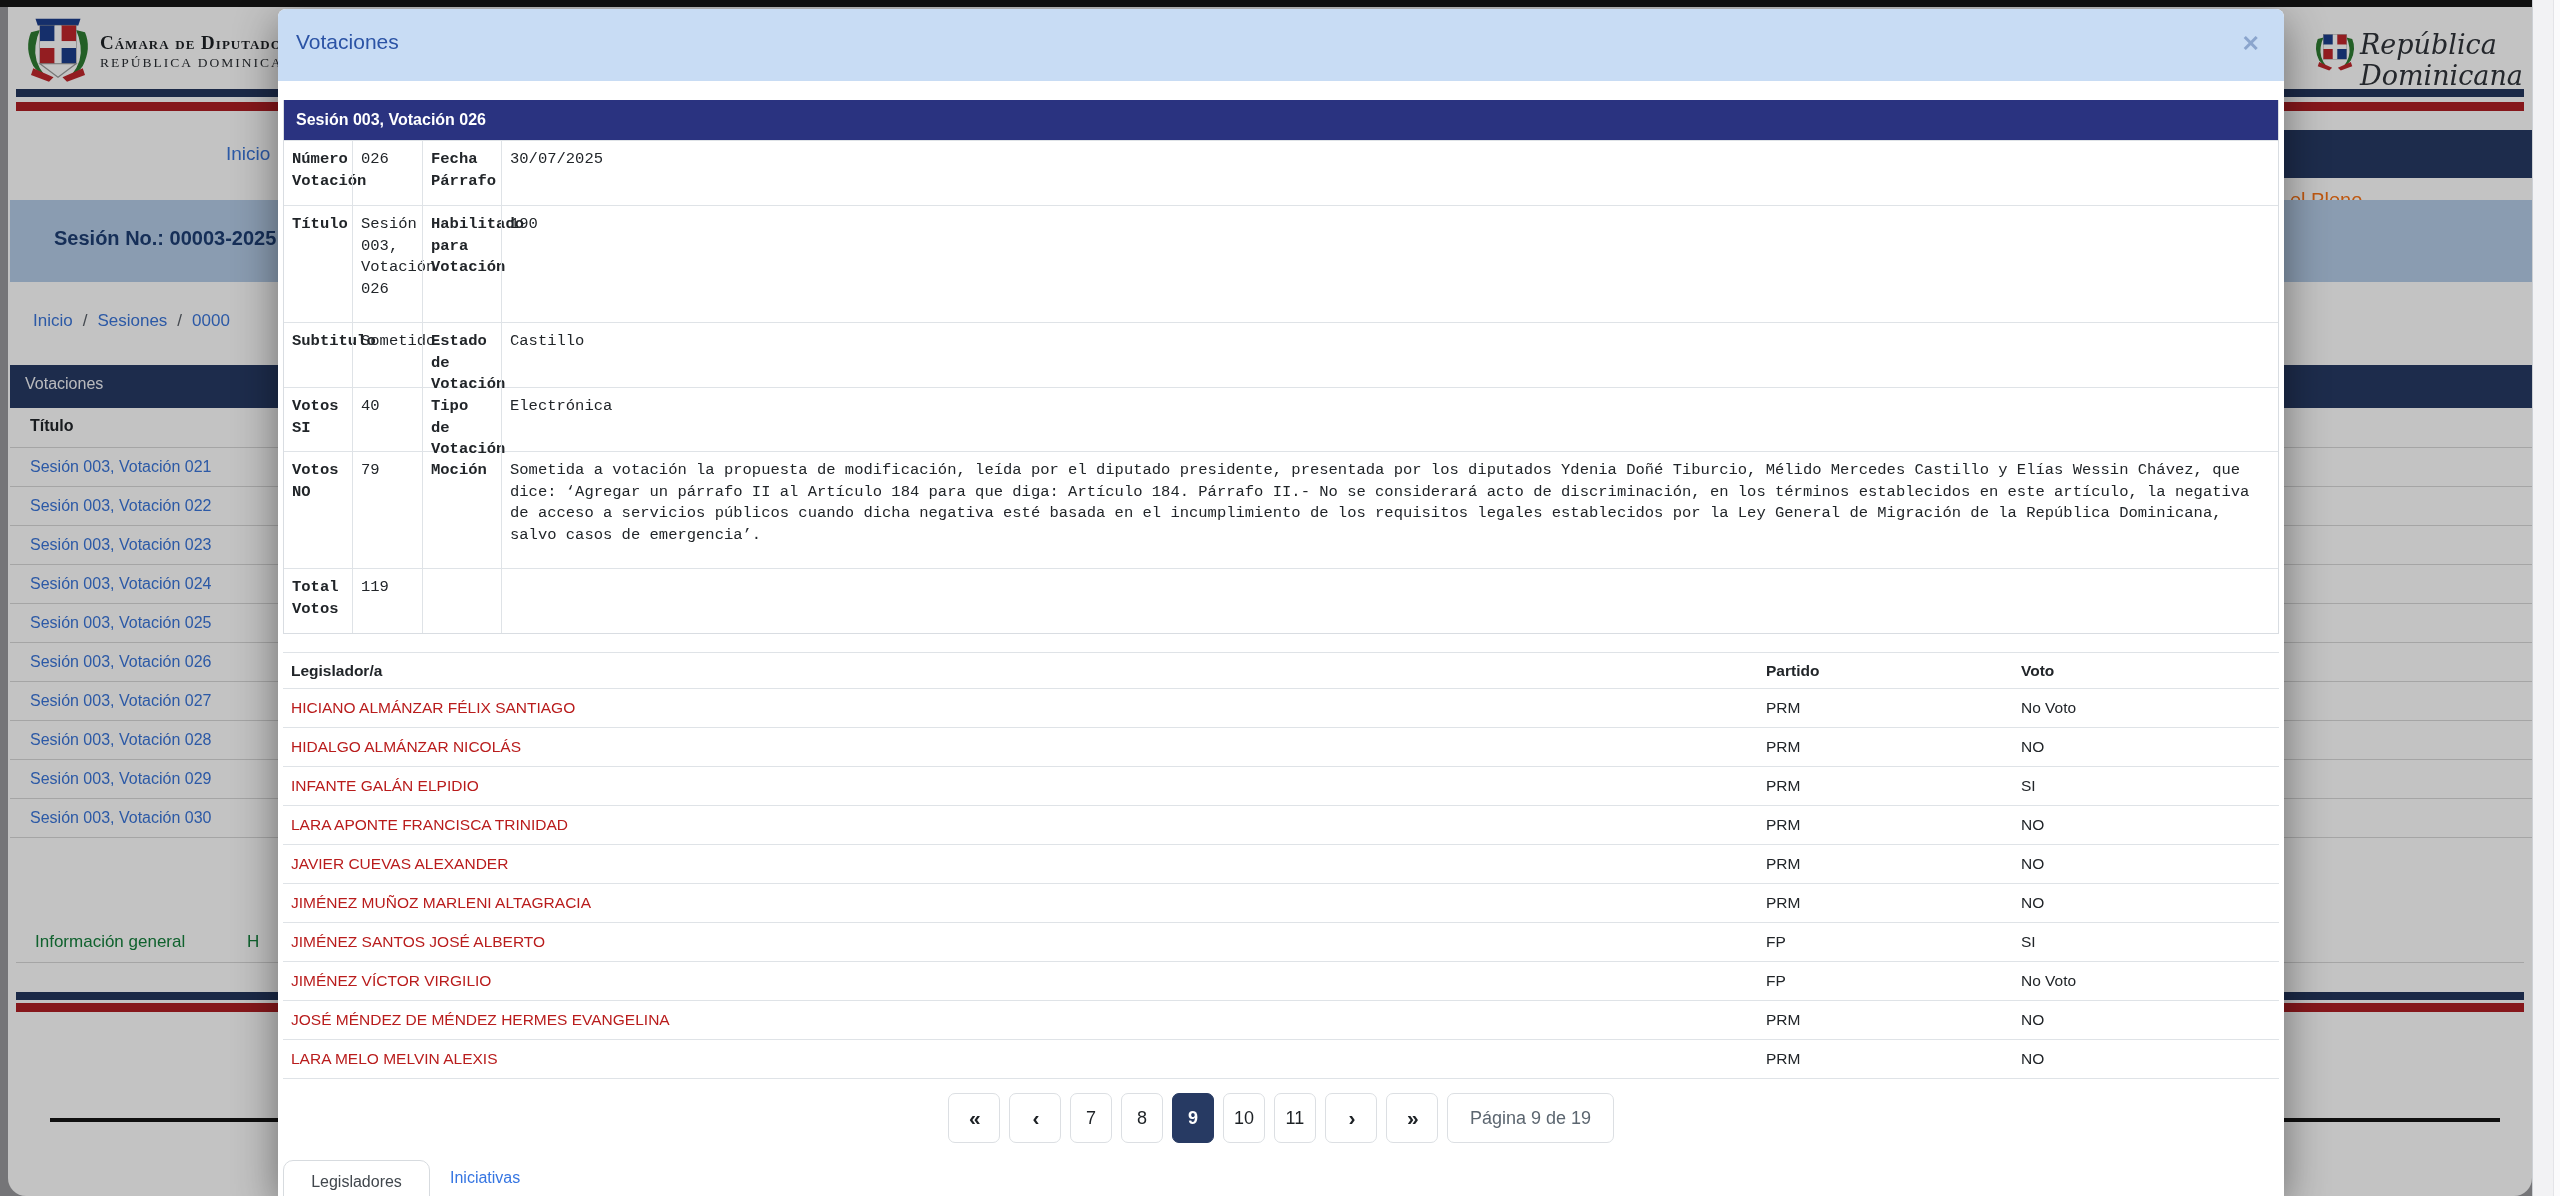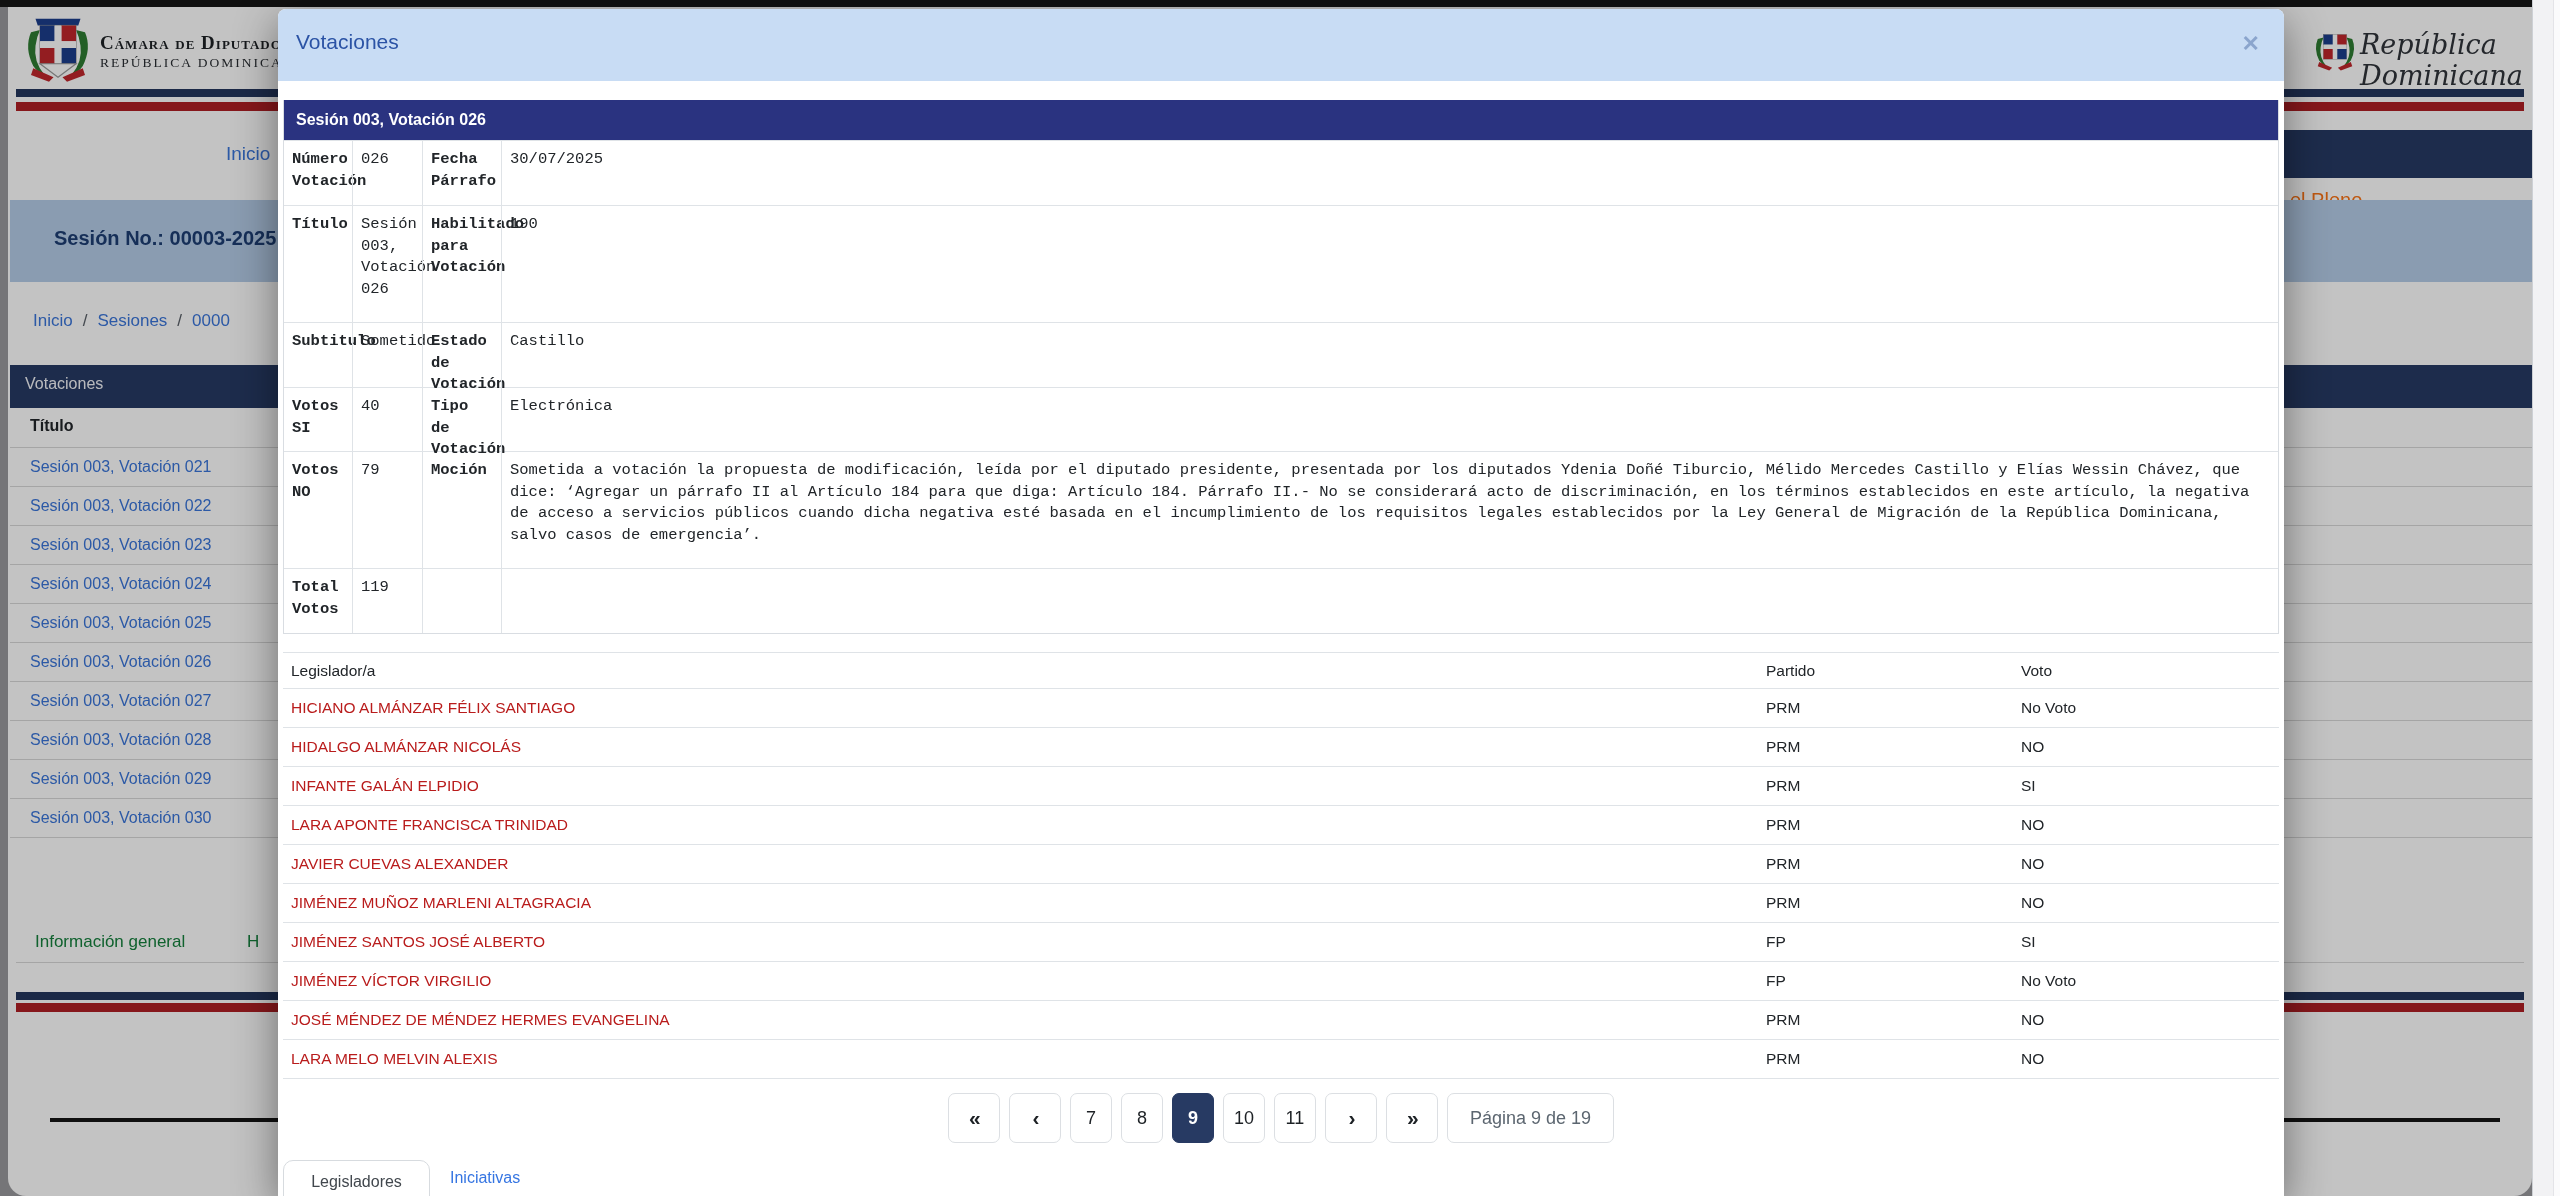--- a/index.html
+++ b/index.html
@@ -69,21 +69,21 @@
                line-height:40px;padding-left:12px;}
   .drow{display:grid;grid-template-columns:68px 70px 79px 1fr;border-top:1px solid #dfe3e7;font-family:Liberation Mono, monospace;}
   .dcell{padding:8px 8px;font-size:15.5px;line-height:21.5px;border-left:1px solid #dfe3e7;}
   .dcell:first-child{border-left:none;}
   .dcell.lab{font-weight:bold;}
 
   
   .ltable{position:absolute;left:5px;top:643px;width:1996px;}
   .lrow{display:grid;grid-template-columns:1475px 255px 1fr;height:39px;line-height:38px;
         border-bottom:1px solid #dfe3e7;font-size:15.5px;}
-  .lrow.head{height:37px;line-height:36px;border-top:1px solid #dfe3e7;font-weight:normal;}
+  .lrow.head{height:37px;line-height:36px;border-top:1px solid #dfe3e7;font-weight:bold;}
   .lcell{padding-left:8px;white-space:nowrap;overflow:hidden;}
   .lcell.name a{color:#b91c1c;text-decoration:none;cursor:pointer;}
 
   
   .pagination{position:absolute;left:0;top:1084px;width:100%;display:flex;justify-content:center;
               align-items:center;gap:9px;}
   .pbtn{height:50px;min-width:42px;padding:0 10px;border:1px solid #dcdfe3;border-radius:7px;
         background:#fff;display:flex;align-items:center;justify-content:center;font-size:18px;
         color:#1d2125;cursor:pointer;}
   .pbtn.arrow{min-width:52px;font-weight:bold;font-size:21px;letter-spacing:-2px;}

